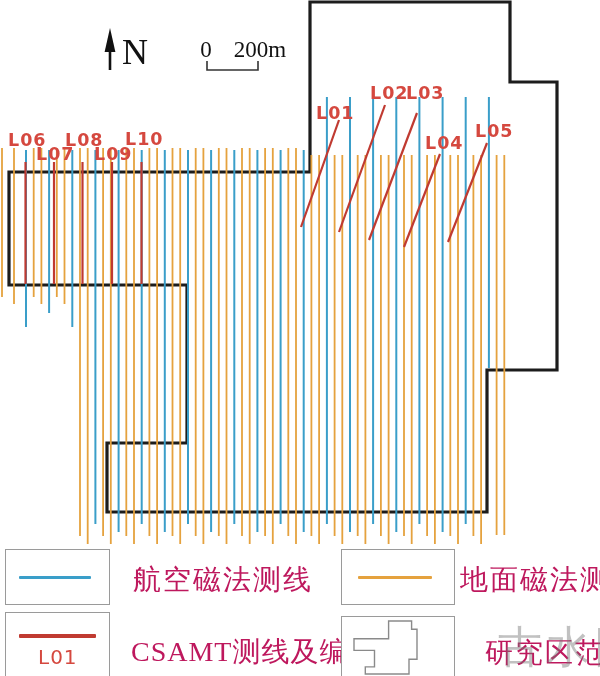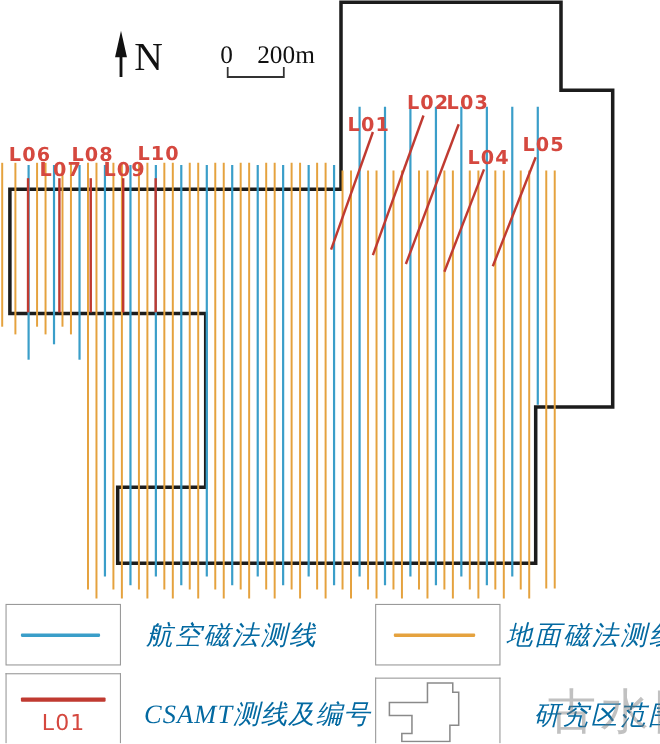--- a/index.html
+++ b/index.html
@@ -10,21 +10,21 @@
   .lbox{position:absolute;border:1px solid #9a9a9a;background:#fff;box-sizing:border-box;}
   .b1{left:5px;top:549px;width:105px;height:56px;}
   .b2{left:341px;top:549px;width:114px;height:56px;}
   .b3{left:5px;top:612px;width:105px;height:64px;border-bottom:none;}
   .b4{left:341px;top:616px;width:114px;height:60px;border-bottom:none;}
   .swatch-line{position:absolute;height:3px;border-radius:1px;}
   .sw1{left:13px;top:26px;width:72px;}
   .sw2{left:16px;top:26px;width:74px;}
   .sw3{left:13px;top:21px;width:77px;height:4px;}
   .sw-tag{position:absolute;left:32px;top:32px;color:#d5483f;font-size:20px;letter-spacing:1px;}
-  .llabel{position:absolute;color:#0369a1;font-size:24px;letter-spacing:2px;white-space:nowrap;font-style:italic;}
+  .llabel{position:absolute;color:#be185d;font-size:28px;letter-spacing:2px;white-space:nowrap;}
   .l1{left:133px;top:561px;}
   .l2{left:460px;top:561px;}
   .l3{left:131px;top:633px;font-family:"Liberation Serif","DejaVu Serif",serif;letter-spacing:1px;}
   .l4{left:485px;top:634px;}
   .watermark{position:absolute;left:498px;top:618px;font-size:44px;color:#777;opacity:.45;
              letter-spacing:4px;white-space:nowrap;}
   #mini-svg{position:absolute;left:0;top:0;}
 </style>
 </head>
 <body>

